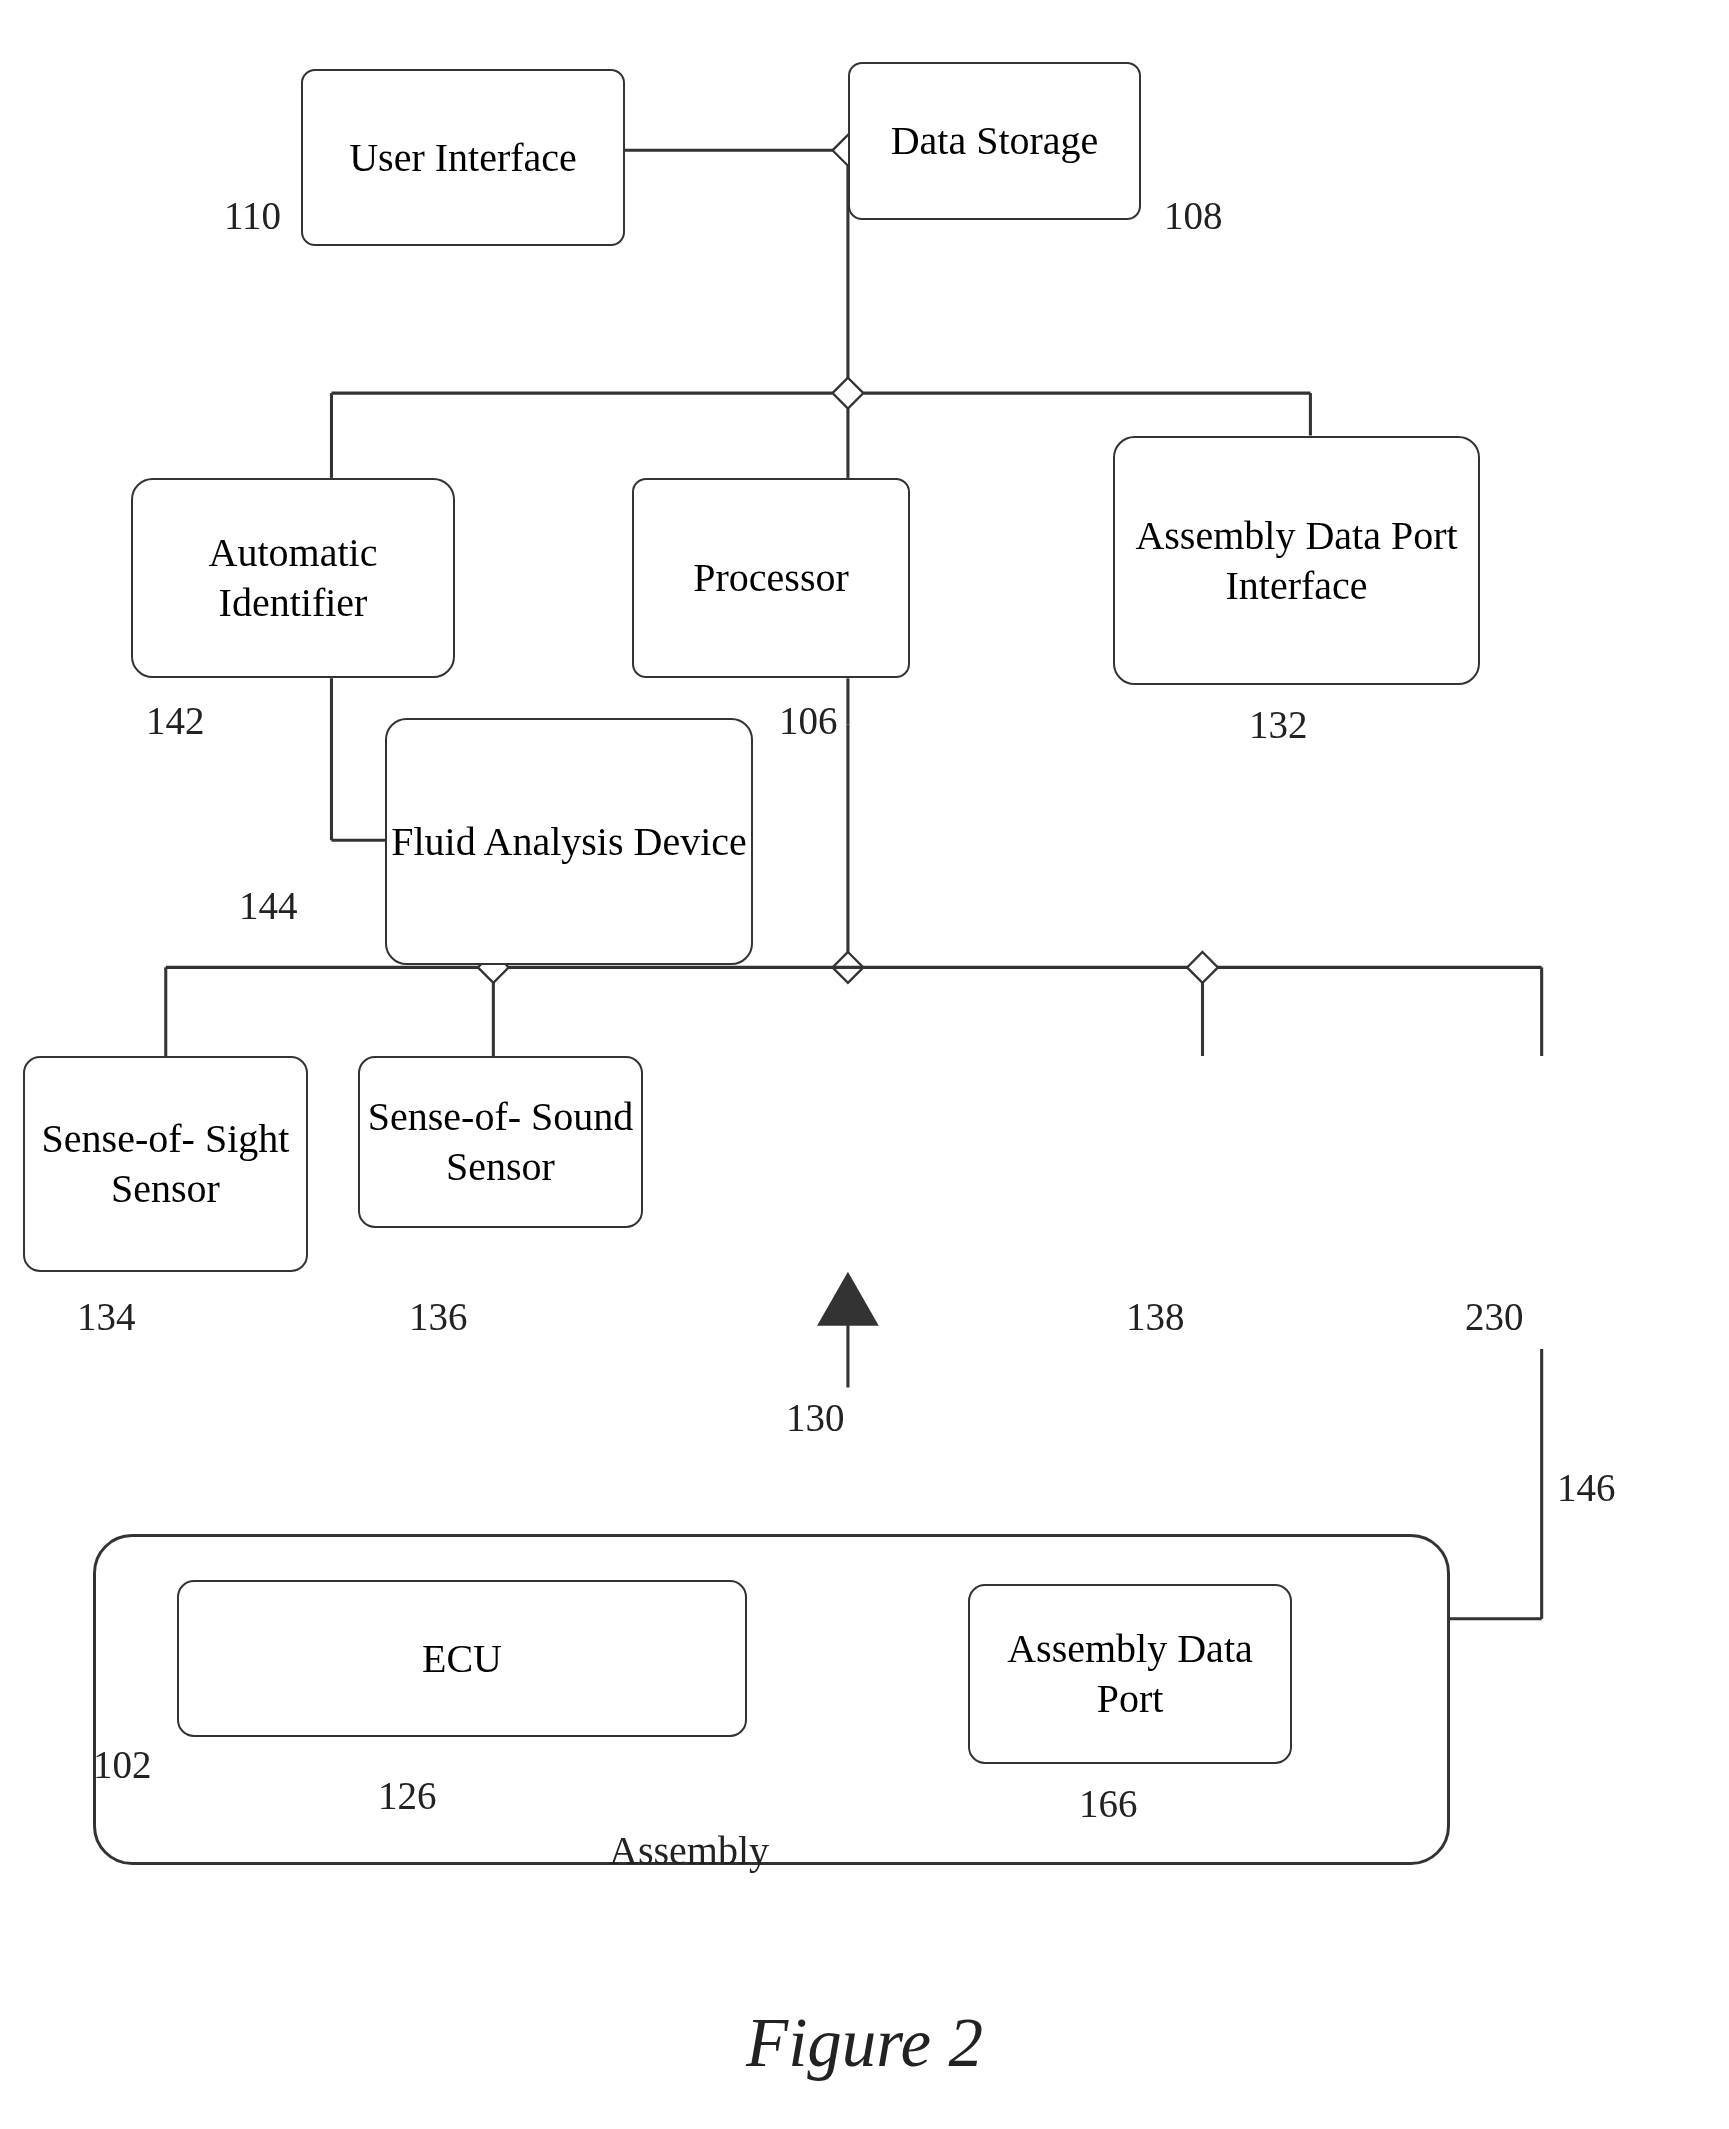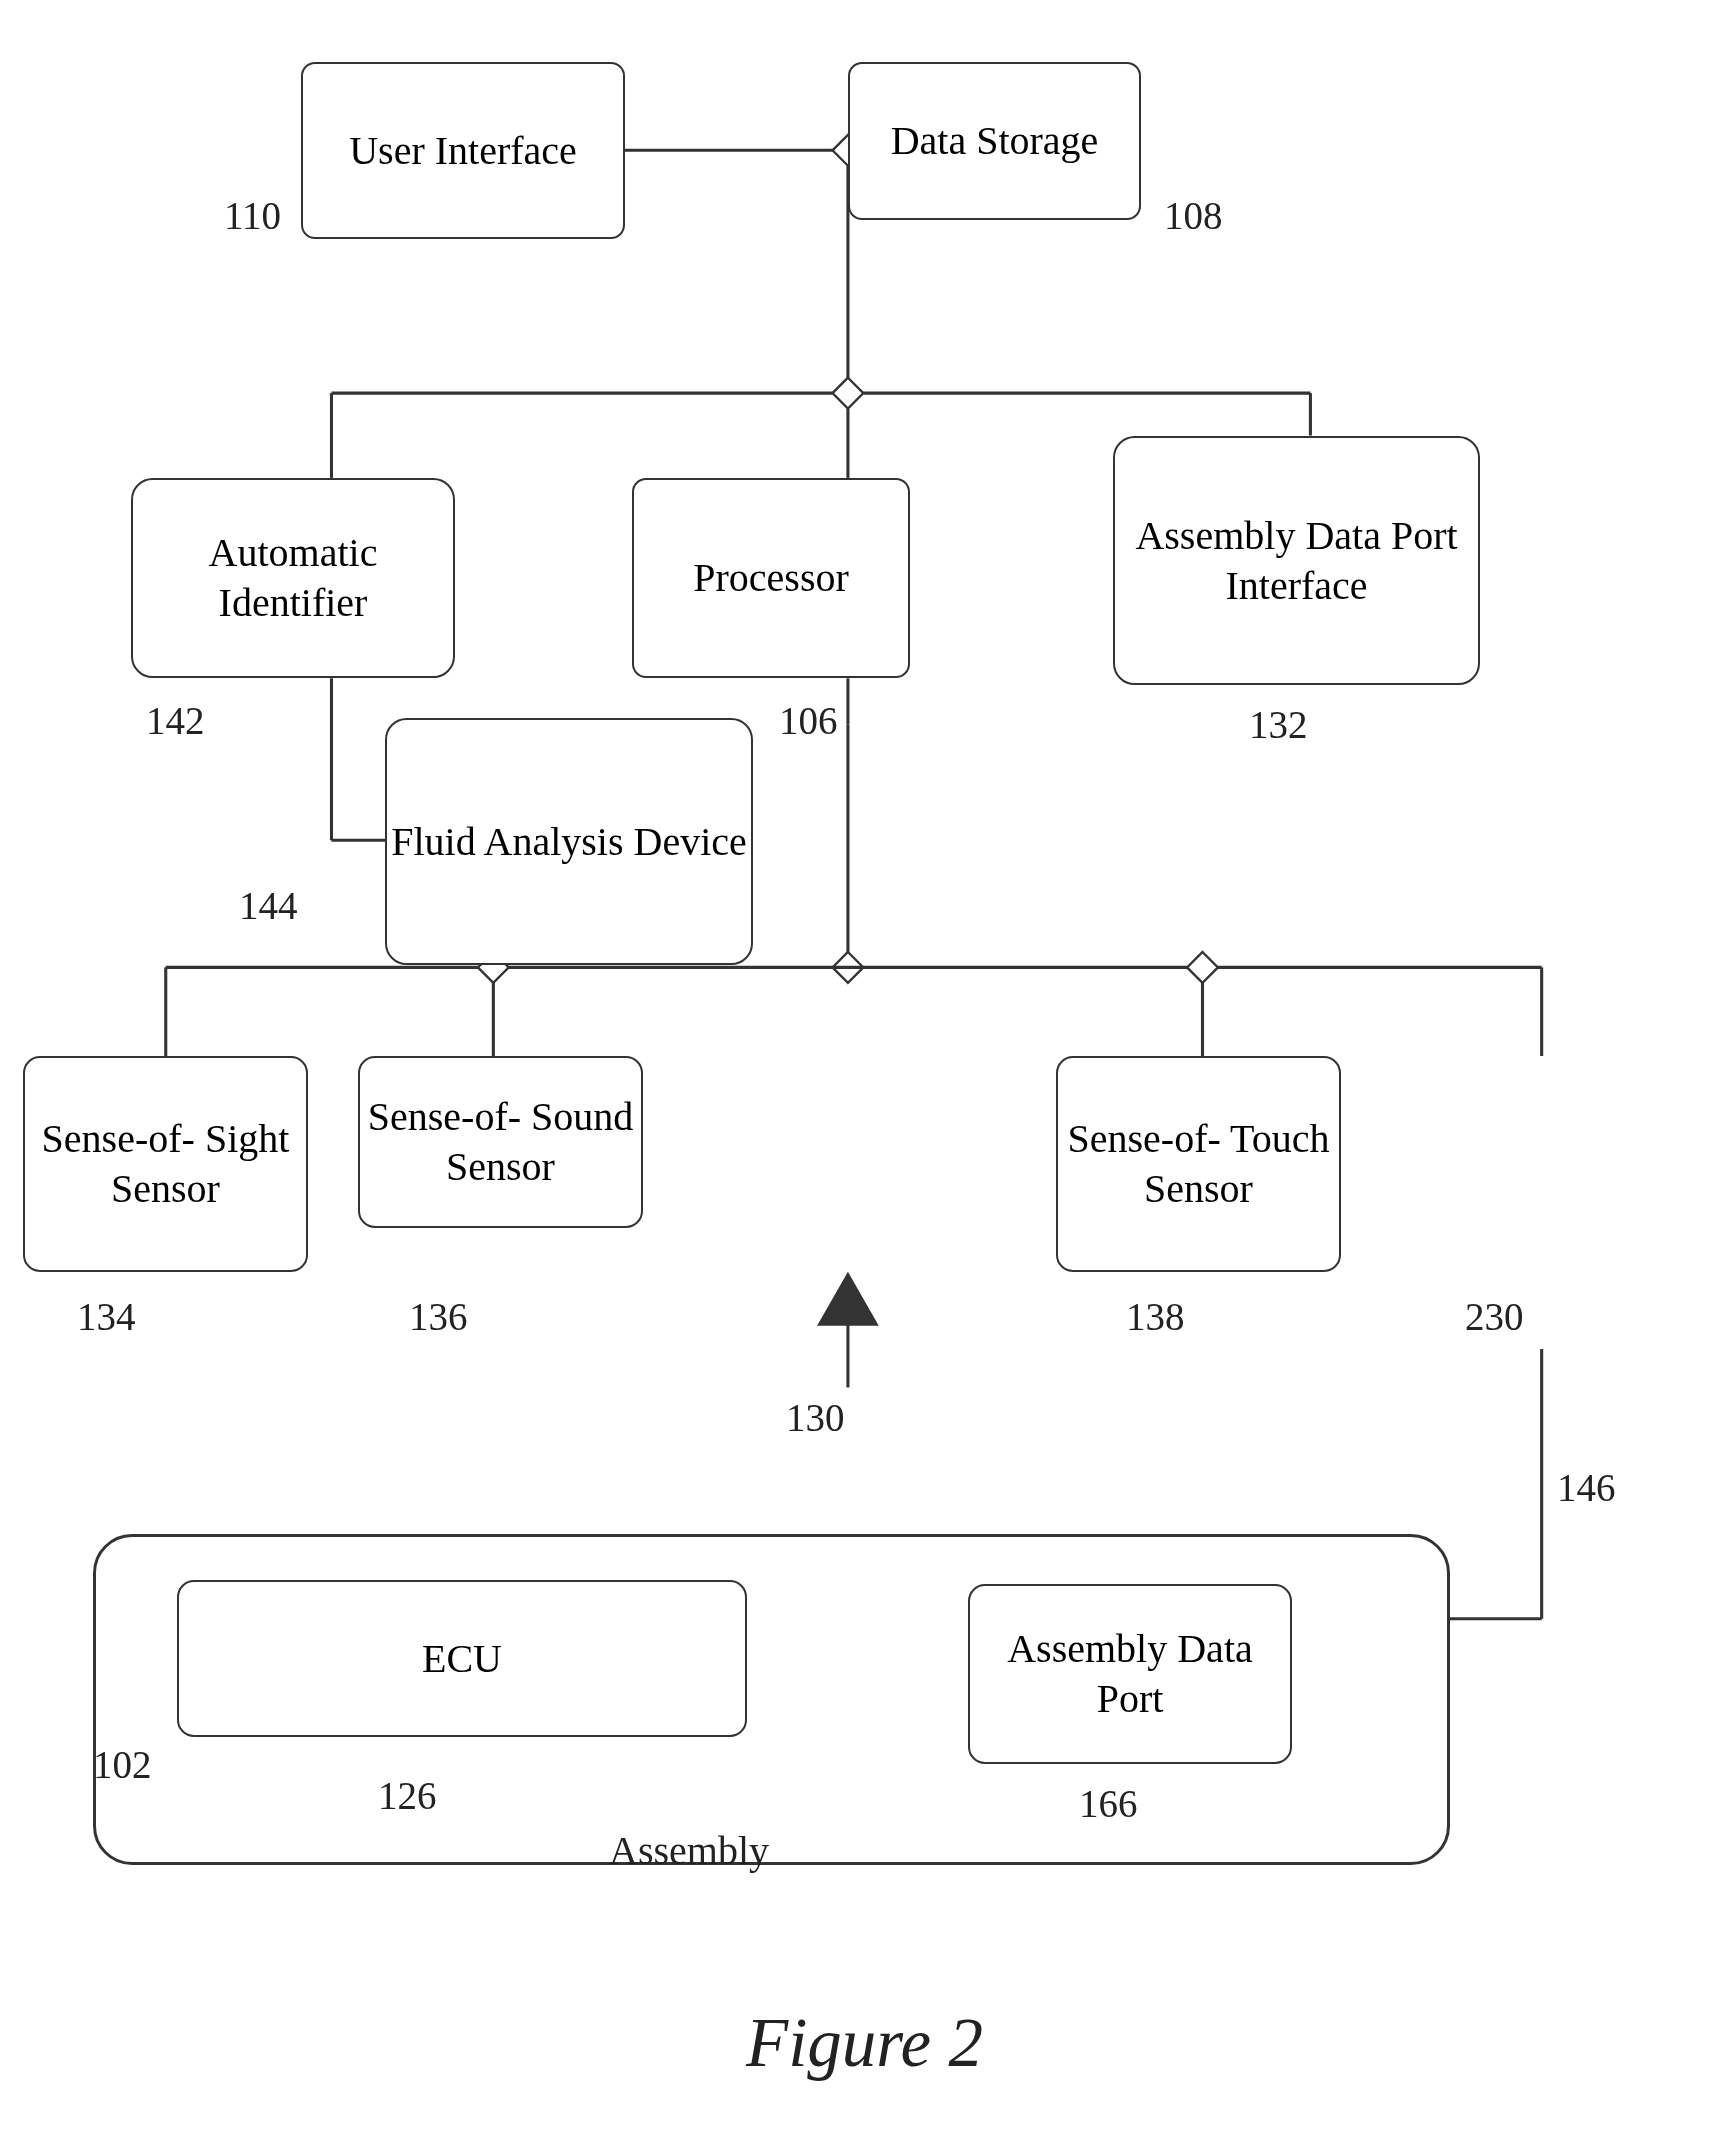--- a/index.html
+++ b/index.html
@@ -115,21 +115,21 @@
     <line x1="2000" y1="1750" x2="2000" y2="2100" stroke="#333" stroke-width="4"></line>
     <line x1="2000" y1="2100" x2="1870" y2="2100" stroke="#333" stroke-width="4"></line>
 
     <line x1="970" y1="2150" x2="1260" y2="2150" stroke="#333" stroke-width="4"></line>
 
     <line x1="1100" y1="1800" x2="1100" y2="1700" stroke="#333" stroke-width="4"></line>
     <polygon points="1100,1650 1060,1720 1140,1720" fill="#333"></polygon>
 
   </svg>
 
-  <div class="box" style="left:301px; top:62px; width:324px; height:177px;">
+  <div class="box" style="left:301px; top:69px; width:324px; height:177px;">
     <span>User
 Interface</span>
   </div>
 
   <div class="label" style="left:224px; top:193px;">110</div>
 
   <div class="box" style="left:848px; top:62px; width:293px; height:158px;">
     <span>Data
 Storage</span>
   </div>
@@ -174,25 +174,20 @@
   <div class="label" style="left:77px; top:1294px;">134</div>
 
   <div class="box" style="left:358px; top:1056px; width:285px; height:172px; border-radius:17px;text-align:center;">
     <span>Sense-of-
 Sound
 Sensor</span>
   </div>
 
   <div class="label" style="left:409px; top:1294px;">136</div>
 
-  <div class="box" style="left:1056px; top:1056px; width:285px; height:216px; border-radius:17px;">
-    <span>Sense-of-
-Touch
-Sensor</span>
-  </div>
 
   <div class="label" style="left:1126px; top:1294px;">138</div>
 
 
   <div class="label" style="left:1465px; top:1294px;">230</div>
 
   <div class="label" style="left:786px; top:1395px;">130</div>
 
   <div class="label" style="left:1557px; top:1465px;">146</div>
 

